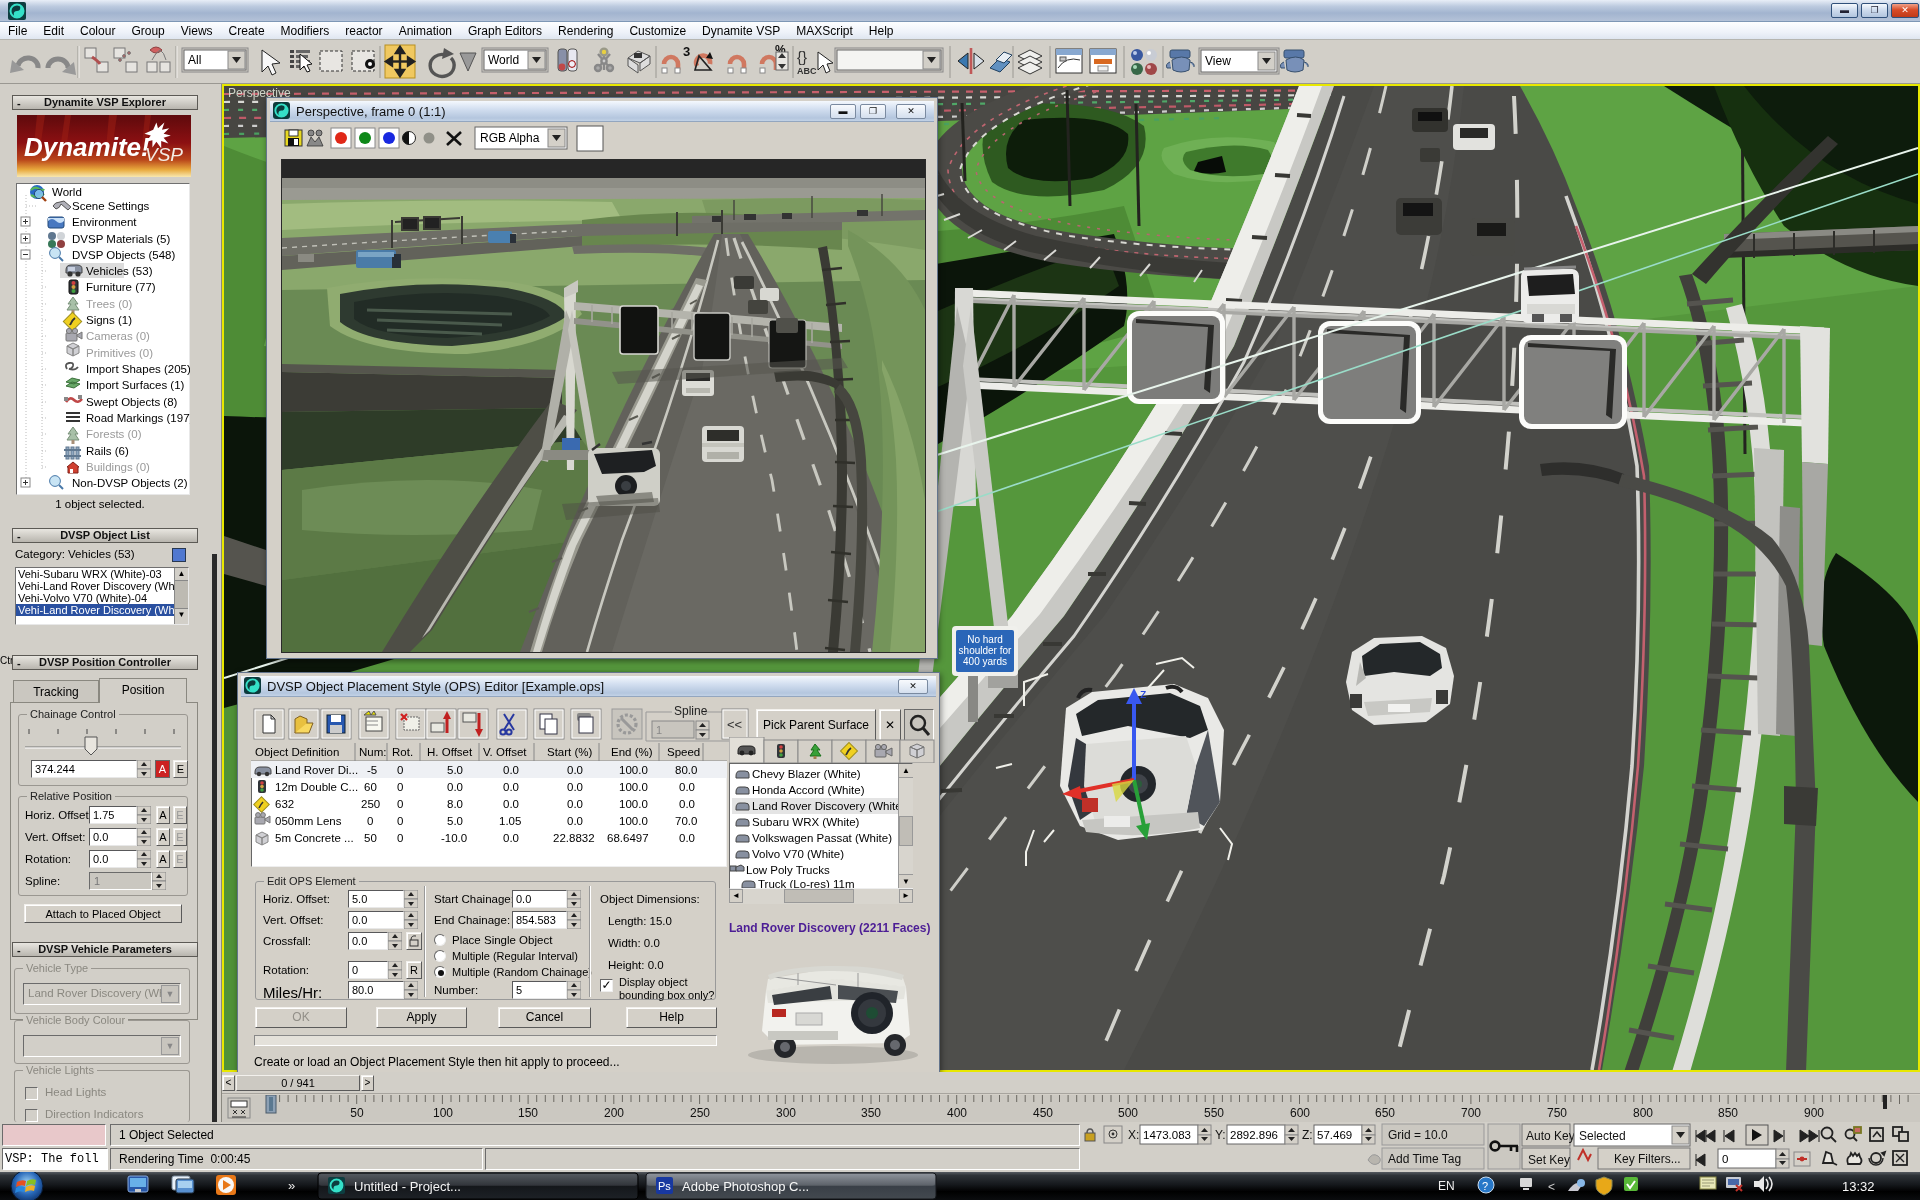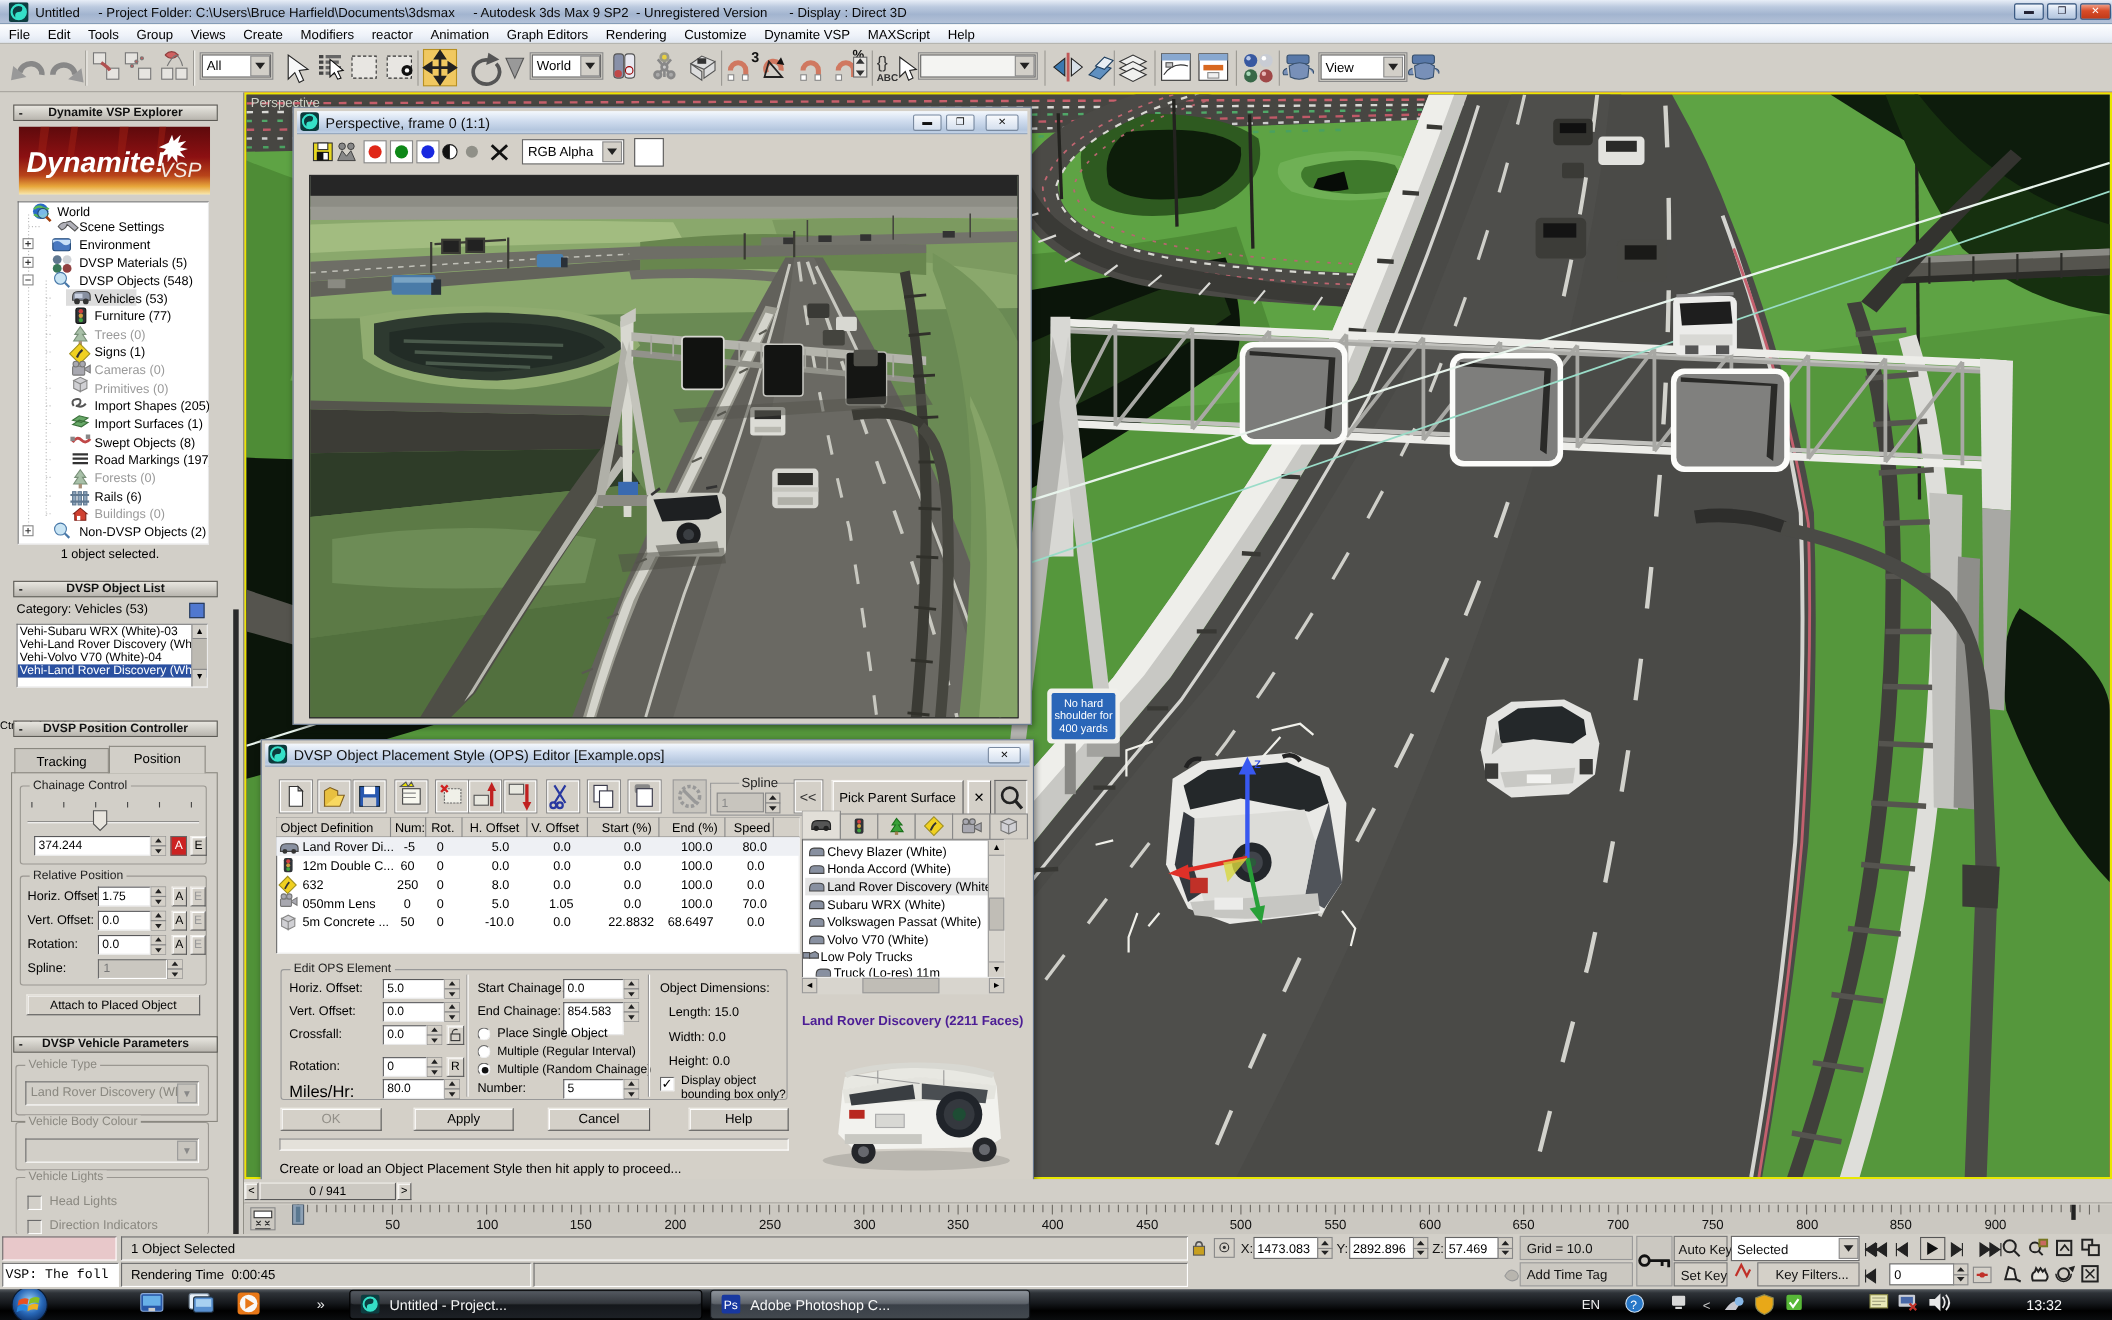--- a/index.html
+++ b/index.html
@@ -57,27 +57,26 @@
 </head>
 <body>
 <div id="screen">
 
   <div id="titlebar" class="abs">
     <svg class="abs ticon" viewBox="0 0 18 18">
         <rect width="18" height="18" rx="2" fill="#0d3d40"></rect>
         <circle cx="9" cy="9" r="6.5" fill="none" stroke="#35e0c8" stroke-width="2"></circle>
         <path d="M9 2.5 A6.5 6.5 0 0 1 9 15.5 A3.2 3.2 0 0 1 9 9 A3.2 3.2 0 0 0 9 2.5" fill="#35e0c8"></path>
       </svg>
-    <div class="abs ttext">Untitled     - Project Folder: C:\Users\Bruce Harfield\Documents\3dsmax     - Autodesk 3ds Max 9 SP2  - Unregistered Version      - Display : Direct 3D</div>
     <div class="abs wbtn gray" style="left:1831px;">▬</div>
     <div class="abs wbtn gray" style="left:1861px;">❐</div>
     <div class="abs wbtn red" style="left:1891px;width:28px;">✕</div>
   </div>
 
-  <div id="menubar" class="abs"><span>File</span><span>Edit</span><span>Tools</span><span>Group</span><span>Views</span><span>Create</span><span>Modifiers</span><span>reactor</span><span>Animation</span><span>Graph Editors</span><span>Rendering</span><span>Customize</span><span>Dynamite VSP</span><span>MAXScript</span><span>Help</span></div>
+  <div id="menubar" class="abs"><span>File</span><span>Edit</span><span>Colour</span><span>Group</span><span>Views</span><span>Create</span><span>Modifiers</span><span>reactor</span><span>Animation</span><span>Graph Editors</span><span>Rendering</span><span>Customize</span><span>Dynamite VSP</span><span>MAXScript</span><span>Help</span></div>
 
   <div id="toolbar" class="abs">
     <svg class="abs" style="left:0;top:0;width:1920px;height:44px" viewBox="0 0 1920 44">
 
       <path d="M18 26 a10 9 0 1 1 20 2" fill="none" stroke="#888" stroke-width="5"></path>
         <path d="M12 20 l12 10 -14 3z" fill="#999"></path>
       <path d="M68 28 a10 9 0 1 0 -20 0" fill="none" stroke="#888" stroke-width="5"></path>
         <path d="M74 22 l-12 10 14 3z" fill="#999"></path>
       <line x1="78" y1="6" x2="78" y2="38" stroke="#9a9892"></line>
         <line x1="79" y1="6" x2="79" y2="38" stroke="#f4f2ee"></line>
@@ -1140,21 +1139,21 @@
       <div class="abs" style="left:168px;top:4px;width:1px;height:111px;background:#999;"></div>
       <div class="abs" style="left:169px;top:4px;width:1px;height:111px;background:#fff;"></div>
       <div class="abs" style="left:178px;top:11px;font-size:11.5px;">Start Chainage:</div>
       <div class="field abs" style="left:256px;top:8px;width:55px;height:18px;padding:2px 0 0 3px;">0.0</div>
       <svg class="abs" style="left:311px;top:8px;width:14px;height:18px;" viewBox="0 0 14 18">
           <rect width="14" height="9" fill="#d4d0c8" stroke="#888"></rect>
           <rect y="9" width="14" height="9" fill="#d4d0c8" stroke="#888"></rect>
           <path d="M4 6 l6 0 -3 -4z M4 12 l6 0 -3 4z" fill="#222"></path>
         </svg>
       <div class="abs" style="left:178px;top:32px;font-size:11.5px;">End Chainage:</div>
-      <div class="field abs" style="left:256px;top:29px;width:55px;height:30px;padding:2px 0 0 3px;">854.583</div>
+      <div class="field abs" style="left:256px;top:29px;width:55px;height:18px;padding:2px 0 0 3px;">854.583</div>
       <svg class="abs" style="left:311px;top:29px;width:14px;height:18px;" viewBox="0 0 14 18">
           <rect width="14" height="9" fill="#d4d0c8" stroke="#888"></rect>
           <rect y="9" width="14" height="9" fill="#d4d0c8" stroke="#888"></rect>
           <path d="M4 6 l6 0 -3 -4z M4 12 l6 0 -3 4z" fill="#222"></path>
         </svg>
       <div class="abs" style="left:178px;top:52px;width:12px;height:12px;border-radius:50%;background:#fff;border:1px solid;border-color:#666 #eee #eee #666;"></div>
       <div class="abs" style="left:196px;top:52px;font-size:11.5px;">Place Single Object</div>
       <div class="abs" style="left:178px;top:68px;width:12px;height:12px;border-radius:50%;background:#fff;border:1px solid;border-color:#666 #eee #eee #666;"></div>
       <div class="abs" style="left:196px;top:68px;font-size:11px;white-space:nowrap;">Multiple (Regular Interval)</div>
       <div class="abs" style="left:178px;top:84px;width:12px;height:12px;border-radius:50%;background:#fff;border:1px solid;border-color:#666 #eee #eee #666;">

